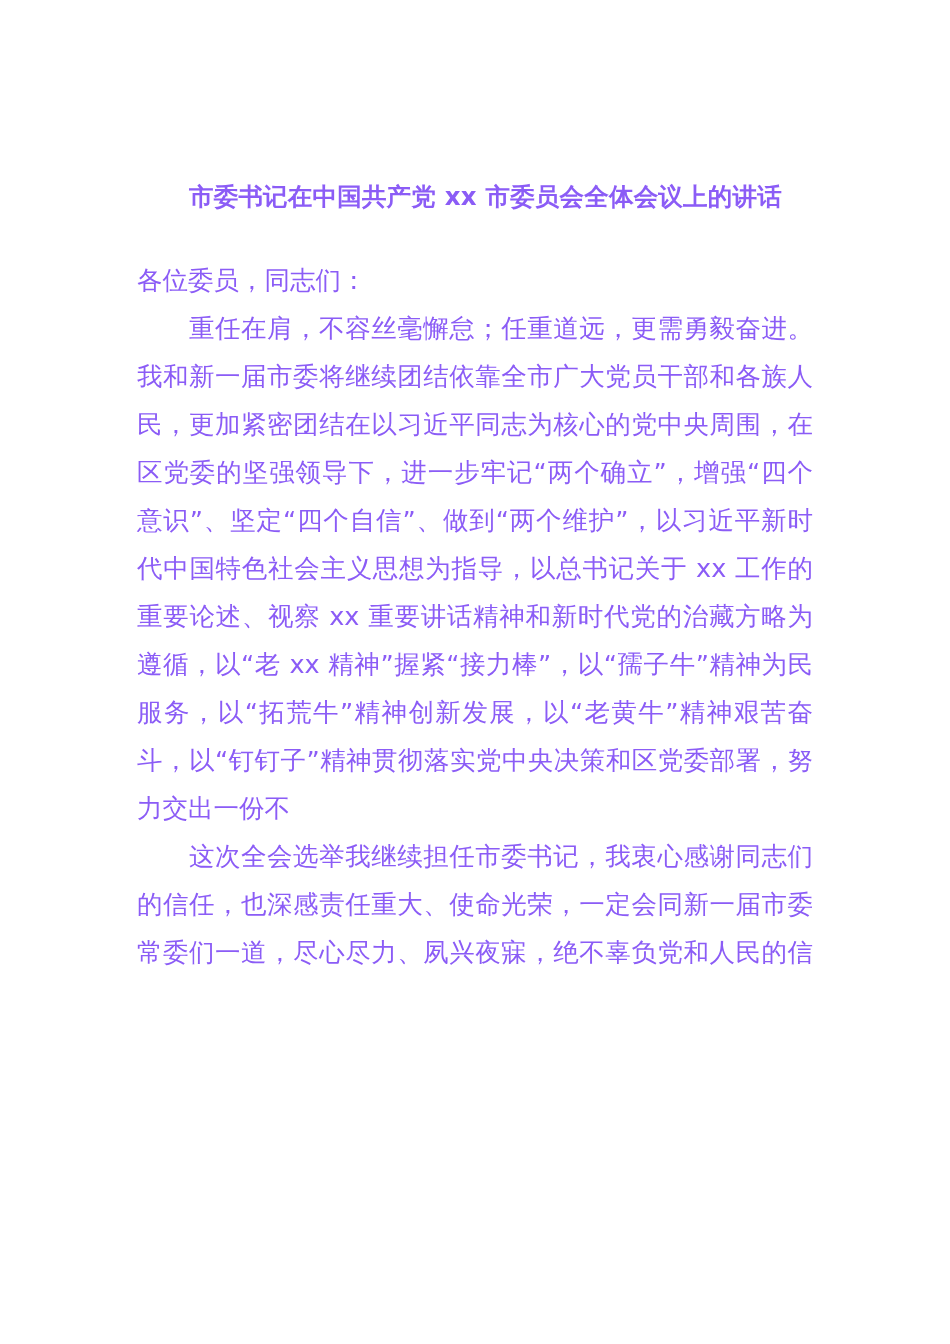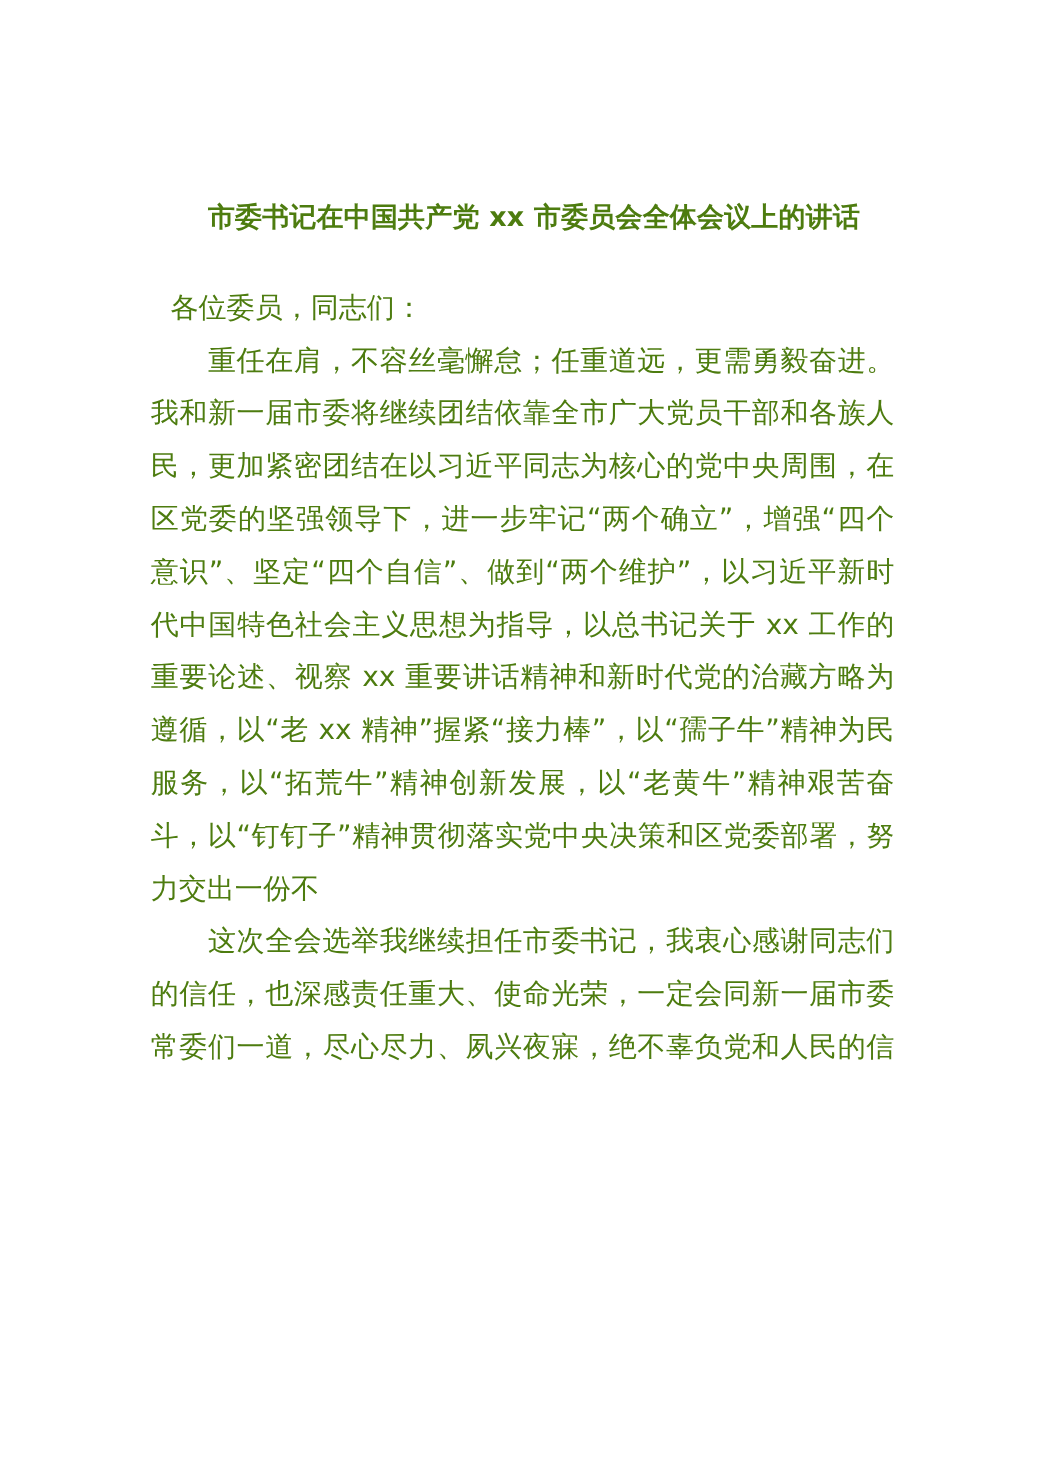--- a/index.html
+++ b/index.html
@@ -7,21 +7,21 @@
     padding: 0;
     background: #ffffff;
   }
   .page {
     position: relative;
     width: 950px;
     height: 984px;
     background: #ffffff;
     overflow: hidden;
     font-family: "DejaVu Sans", "Liberation Sans", sans-serif;
-    color: #4d7c0f;
+    color: #8b5cf6;
     box-sizing: border-box;
   }
   .doc-body {
     position: absolute;
     left: 137px;
     top: 0;
     width: 676px;
   }
   .doc-title {
     font-size: 24.5px;
@@ -40,21 +40,20 @@
     margin: 0;
     text-align: justify;
     text-justify: inter-character;
     letter-spacing: 0px;
     word-break: break-all;
   }
   .para.salutation {
     padding-top: 44px;
     text-indent: 0;
     text-align: left;
-    margin-left: 18px;
   }
   .para.indent {
     text-indent: 52px;
   }
   .para.clipped {
     
   }
 </style>
 </head>
 <body>

